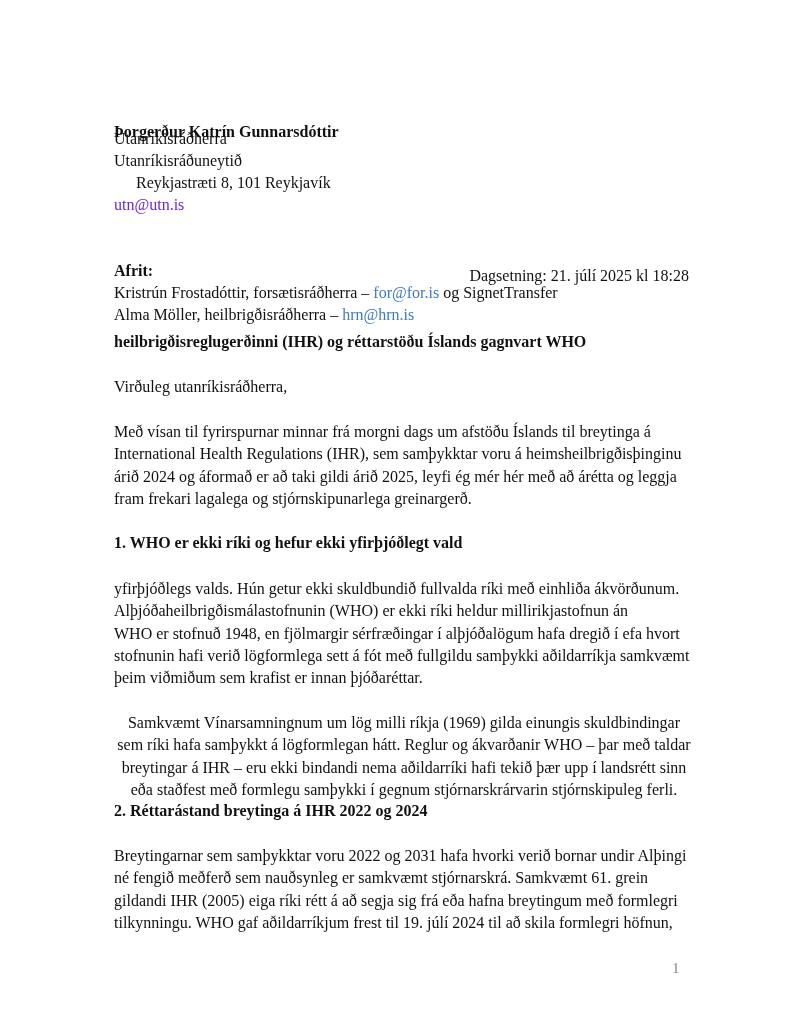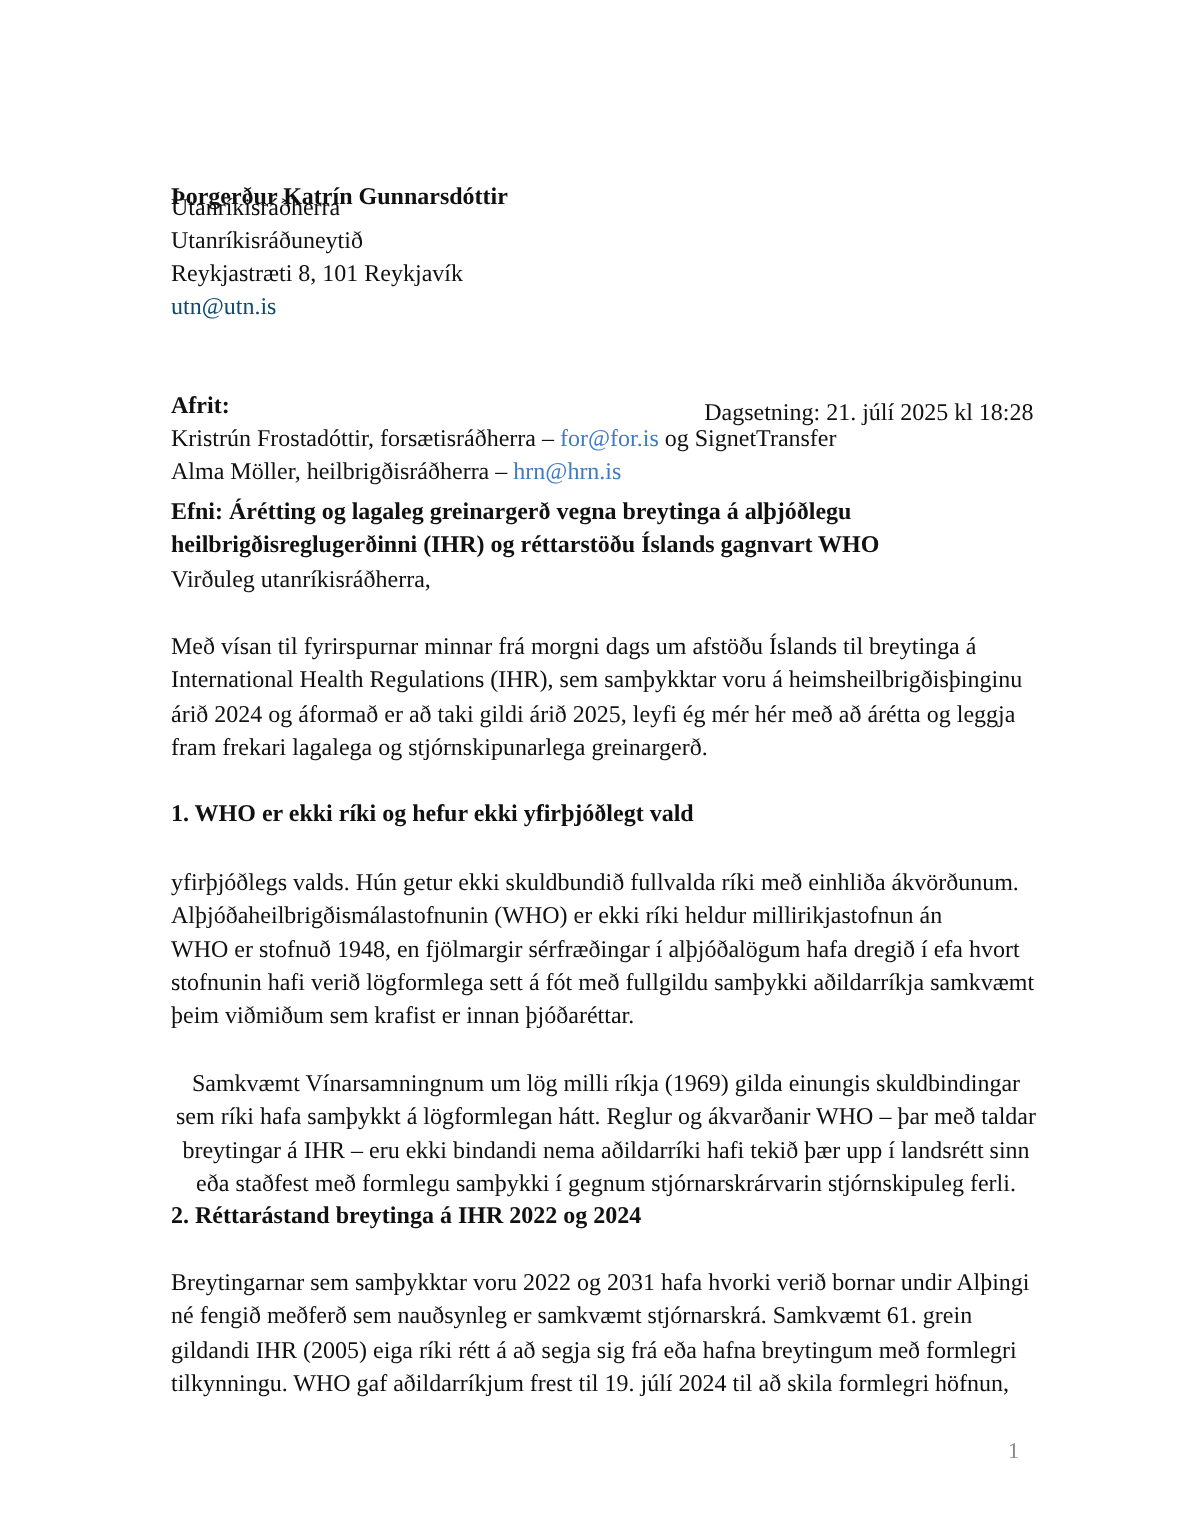--- a/index.html
+++ b/index.html
@@ -58,35 +58,34 @@
     }
   </style>
 </head>
 <body>
 
 <div class="page">
 
   <div class="line bold" style="top:122px;">Þorgerður Katrín Gunnarsdóttir</div>
   <div class="line" style="top:129px;">Utanríkisráðherra</div>
   <div class="line" style="top:151px;">Utanríkisráðuneytið</div>
-  <div class="line" style="top:173px;">Reykjastræti 8, 101 Reykjavík</div>
-  <div class="line link" style="top: 195px; color: #0c4a6e;">utn@utn.is</div>
+  <div class="line" style="top:173px;margin-left:22px;">Reykjastræti 8, 101 Reykjavík</div>
+  <div class="line link" style="top: 195px; color: #6d28d9;">utn@utn.is</div>
 
   <div class="right" style="top:223px;">Dagsetning: 21. júlí 2025 kl 18:28</div>
 
   <div class="line bold" style="top:261px;font-family:Liberation Serif, serif;">Afrit:</div>
   <div class="line" style="top:283px;">
     <span>Kristrún Frostadóttir, forsætisráðherra – </span><span class="link" style="color: rgb(63, 123, 196); margin-top: 28px;">for@for.is</span><span> og SignetTransfer</span>
   </div>
   <div class="line" style="top:305px;">
     <span>Alma Möller, heilbrigðisráðherra – </span><span class="link" style="color: rgb(63, 123, 196);">hrn@hrn.is</span><span></span>
   </div>
 
   <div class="para bold" style="top:331px;">
-    <div>Efni: Árétting og lagaleg greinargerð vegna breytinga á alþjóðlegu</div>
     <div>heilbrigðisreglugerðinni (IHR) og réttarstöðu Íslands gagnvart WHO</div>
   </div>
 
   <div class="line" style="top:377px;">Virðuleg utanríkisráðherra,</div>
 
   <div class="para" style="top:421px;">
     <div>Með vísan til fyrirspurnar minnar frá morgni dags um afstöðu Íslands til breytinga á</div>
     <div>International Health Regulations (IHR), sem samþykktar voru á heimsheilbrigðisþinginu</div>
     <div>árið 2024 og áformað er að taki gildi árið 2025, leyfi ég mér hér með að árétta og leggja</div>
     <div>fram frekari lagalega og stjórnskipunarlega greinargerð.</div>

